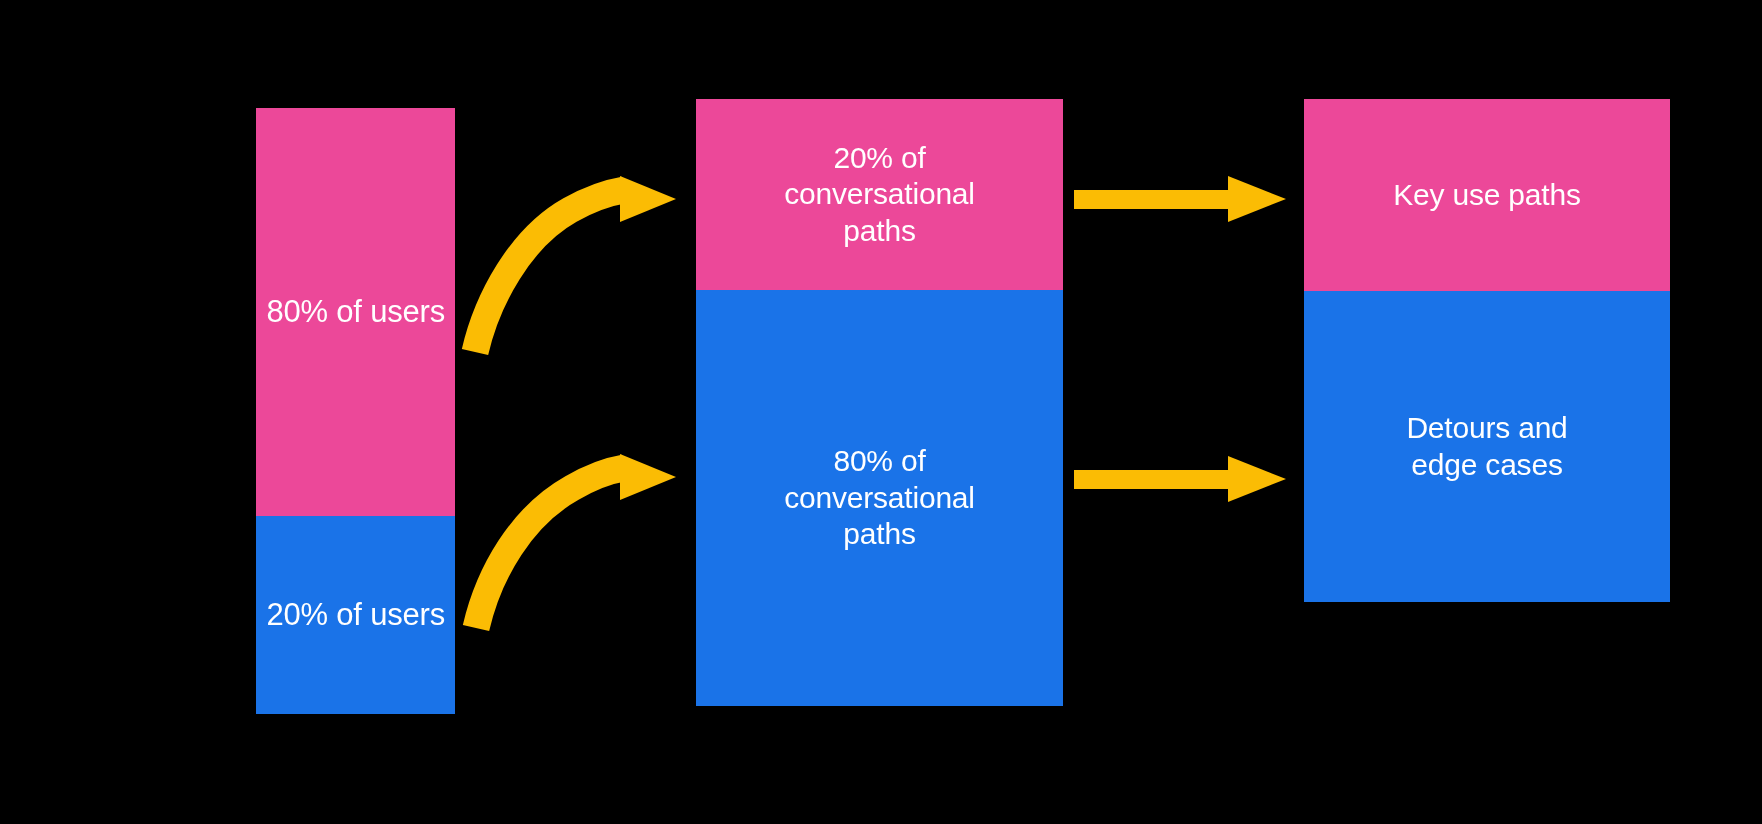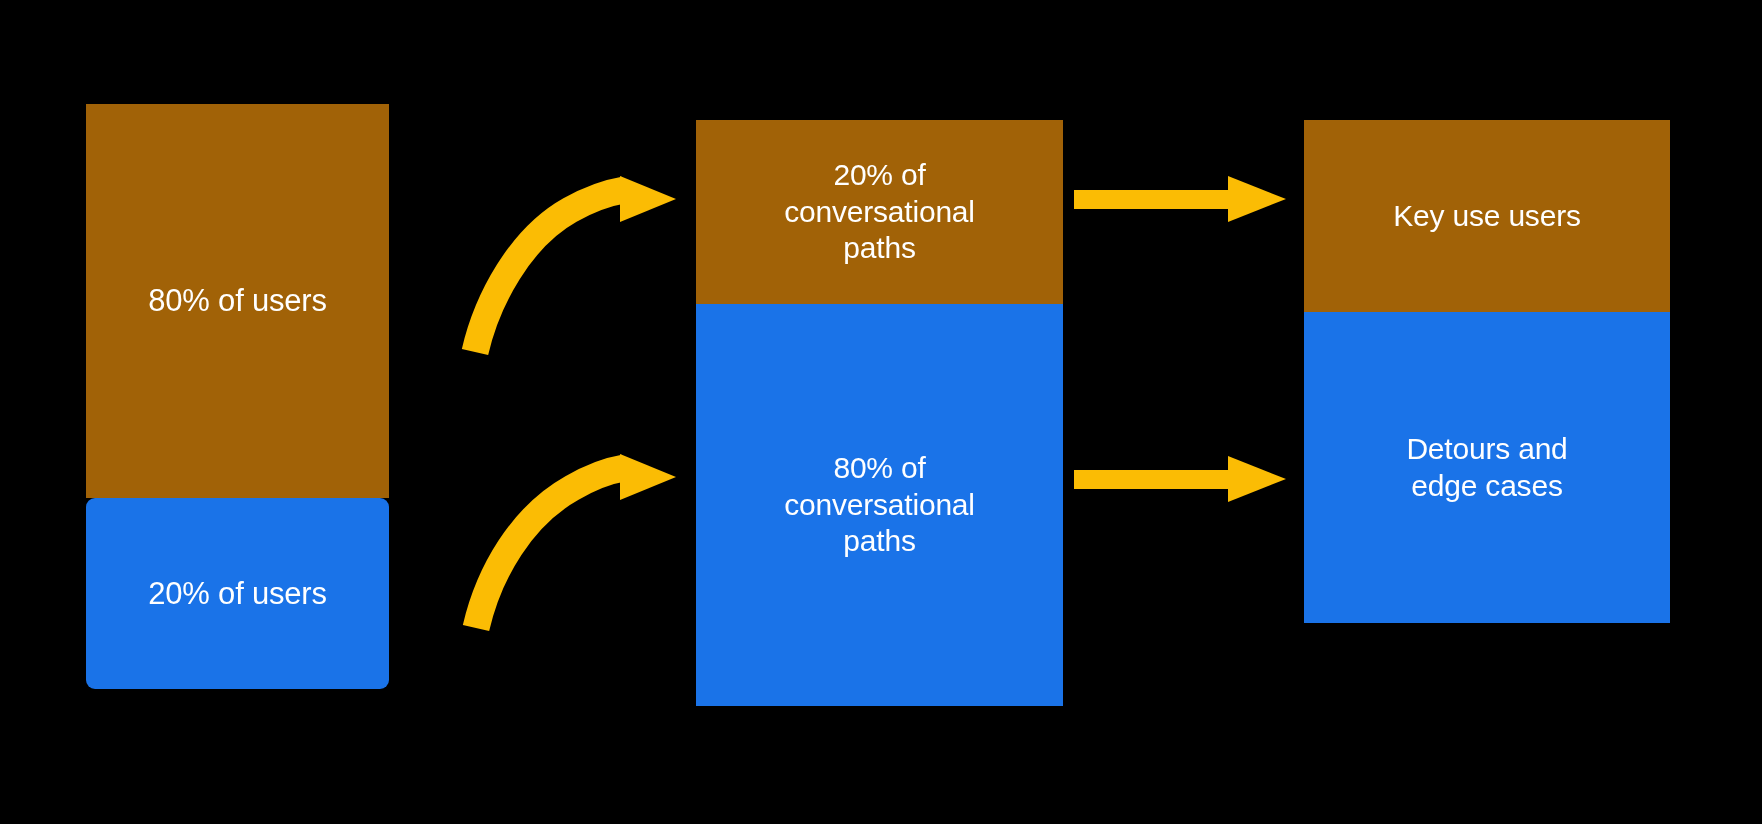--- a/index.html
+++ b/index.html
@@ -41,26 +41,27 @@
     line-height: 1.22;
     font-weight: 400;
     letter-spacing: -0.2px;
     padding: 0 10px;
     white-space: pre-line;
   }
 
   
   #col-users {
     left: 86px;
-    top: 83px;
-    width: 303px;
+    top: 108px;
+    width: 369px;
     height: 606px;
+    align-items: flex-end;
   }
   #col-users .band.green { height: 408px; }
-  #col-users .band.blue  { height: 198px; border-radius: 9px; }
+  #col-users .band.blue  { height: 198px; }
   #col-users .band-label { font-size: 31px; }
 
   
   #col-paths {
     left: 696px;
     top: 99px;
     width: 367px;
     height: 607px;
   }
   #col-paths .band.green { height: 191px; }
@@ -71,21 +72,21 @@
   #col-outcomes {
     left: 1304px;
     top: 99px;
     width: 366px;
     height: 615px;
   }
   #col-outcomes .band.green { height: 192px; }
   #col-outcomes .band.blue  { height: 311px; }
   #col-outcomes .band-label { font-size: 30px; }
 
-  .green { background: #a16207; margin-top: 21px; }
+  .green { background: #ec4899; }
   .blue  { background: #1A73E8; }
 
   .arrow-layer {
     position: absolute;
     left: 0;
     top: 0;
     width: 1762px;
     height: 824px;
     pointer-events: none;
   }
@@ -112,21 +113,21 @@
     </div>
     <div class="band blue">
       <div class="band-label">80% of
 conversational
 paths</div>
     </div>
   </div>
 
   <div class="column" id="col-outcomes">
     <div class="band green">
-      <div class="band-label">Key use users</div>
+      <div class="band-label">Key use paths</div>
     </div>
     <div class="band blue">
       <div class="band-label">Detours and
 edge cases</div>
     </div>
   </div>
 
   <svg class="arrow-layer" viewBox="0 0 1762 824" width="1762" height="824">
 
     <g>

